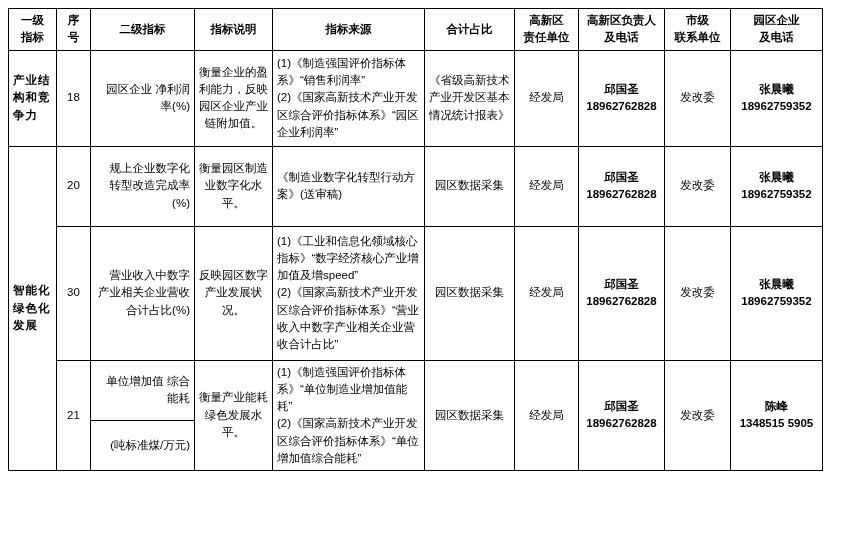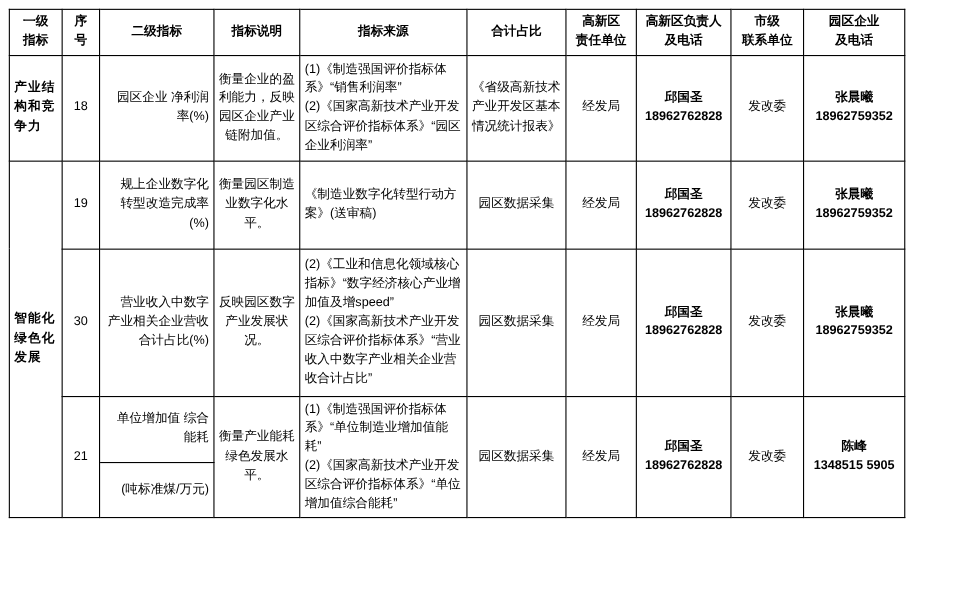--- a/index.html
+++ b/index.html
@@ -163,21 +163,21 @@
         </td>
         <td class="center">发改委</td>
         <td class="contact-cell">
           <span class="line">张晨曦</span>
           <span class="line nowrap">18962759352</span>
         </td>
       </tr>
 
       <tr style="height:80px">
         <td class="cat-cell" rowspan="4">智能化绿色化发展</td>
-        <td class="center">19</td>
+        <td class="center">20</td>
         <td class="sub-cell">
           <span class="line">规上企业数字化</span>
           <span class="line">转型改造完成率(%)</span>
         </td>
         <td class="desc-cell">衡量园区制造业数字化水平。</td>
         <td class="src-cell">
           <p>《制造业数字化转型行动方案》(送审稿)</p>
         </td>
         <td class="center">园区数据采集</td>
         <td class="center">经发局</td>
@@ -194,21 +194,21 @@
 
       <tr style="height:134px">
         <td class="center">30</td>
         <td class="sub-cell">
           <span class="line">营业收入中数字</span>
           <span class="line">产业相关企业营收</span>
           <span class="line">合计占比(%)</span>
         </td>
         <td class="desc-cell">反映园区数字产业发展状况。</td>
         <td class="src-cell">
-          <p>(2)《工业和信息化领域核心指标》“数字经济核心产业增加值及增speed”</p>
+          <p>(1)《工业和信息化领域核心指标》“数字经济核心产业增加值及增speed”</p>
           <p>(2)《国家高新技术产业开发区综合评价指标体系》“营业收入中数字产业相关企业营收合计占比”</p>
         </td>
         <td class="center">园区数据采集</td>
         <td class="center">经发局</td>
         <td class="owner-cell">
           <span class="line">邱国圣</span>
           <span class="line nowrap">18962762828</span>
         </td>
         <td class="center">发改委</td>
         <td class="contact-cell">

